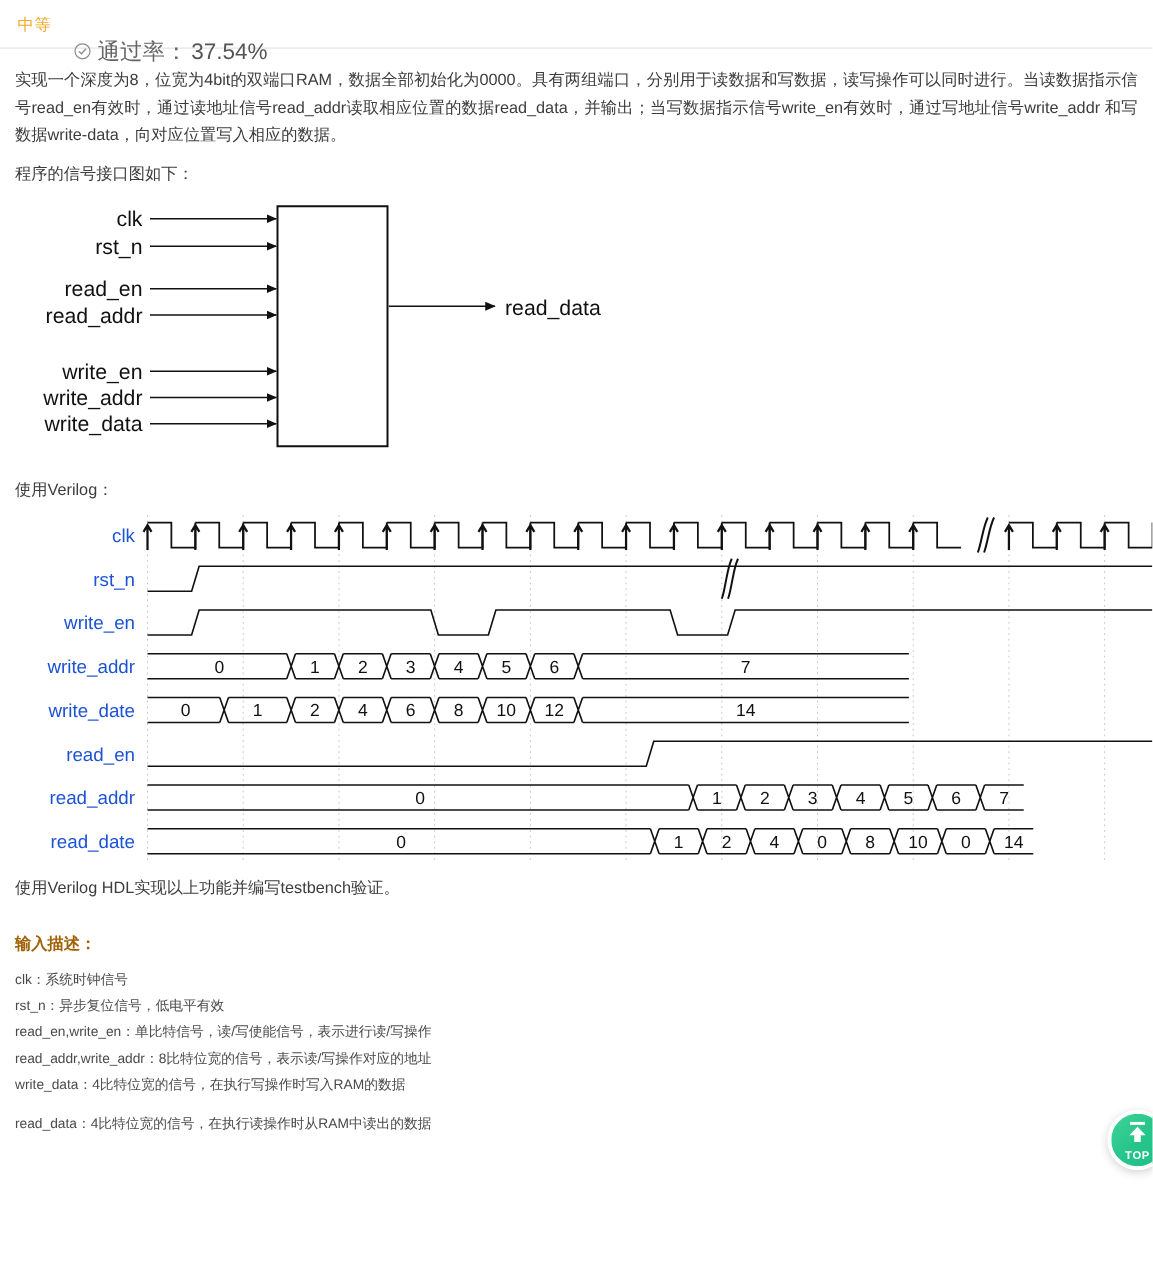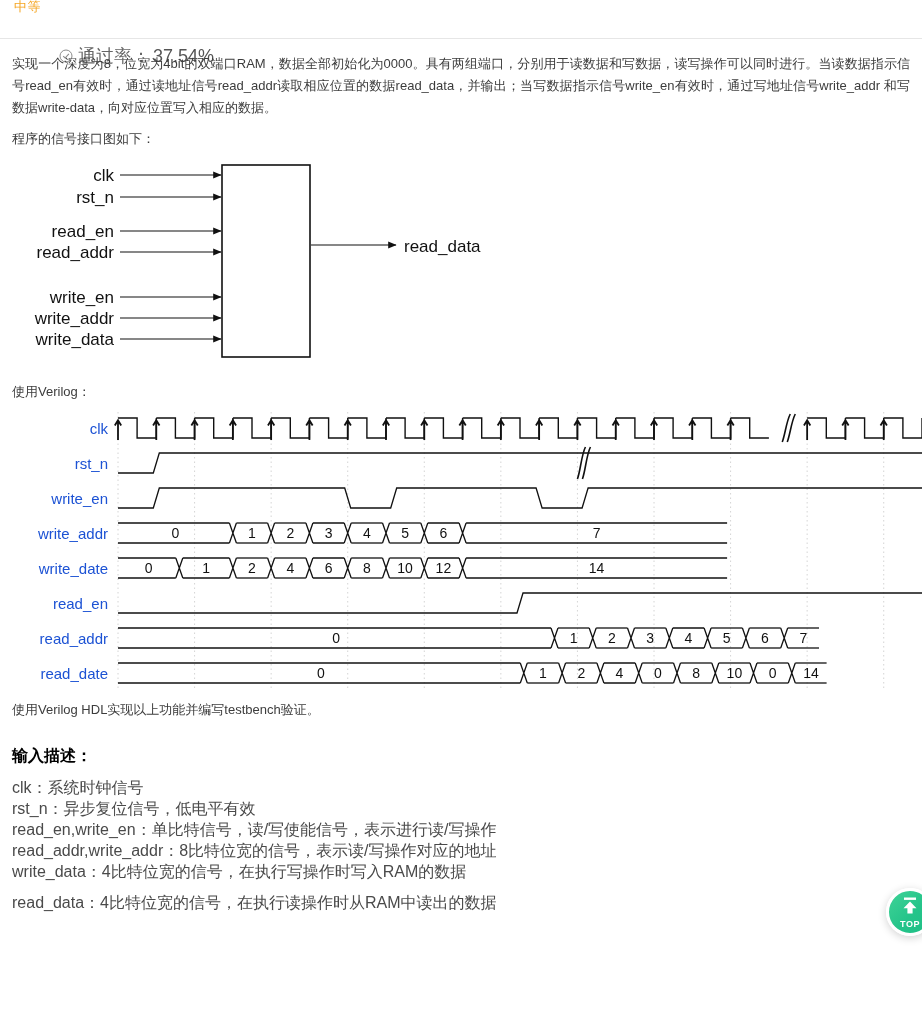--- a/index.html
+++ b/index.html
@@ -10,21 +10,21 @@
     font-family: "Liberation Sans", "DejaVu Sans", sans-serif;
     color: #333;
     overflow: hidden;
   }
   .page { position: relative; width: 922px; height: 1013px; background:#fff; }
 
   
   .meta-bar {
     position: absolute; left: 0; top: 0; width: 922px; height: 39px;
     border-bottom: 1px solid #e6e6e6;
-    display: flex; align-items: flex-start;
+    display: flex; align-items: center;
   }
   .meta-level {
     margin-left: 14px;
     color: #f5a623; font-size: 13px; line-height: 1;
     letter-spacing: .5px;
   }
   .meta-pass {
     margin-left: 18px; display: flex; align-items: center;
     color: #666; font-size: 18px; margin-top: 44px;
   }
@@ -46,24 +46,24 @@
   .caption { margin: 10px 12px 0 12px; font-size: 13px; color:#3c3c3c; line-height: 20px; }
 
   
   .blockdiagram { margin: 8px 0 0 0; }
 
   
   .timing { margin: 4px 0 0 0; }
 
   
   .sub-head {
-    margin: 26px 12px 0 12px; font-size: 16px; font-weight: bold; color:#000000;
+    margin: 26px 12px 0 12px; font-size: 13px; font-weight: bold; color:#a16207;
   }
   .desc-list { margin: 10px 12px 0 12px; }
-  .desc-line { font-size: 16px; line-height: 21px; color:#4a4a4a; }
+  .desc-line { font-size: 11px; line-height: 21px; color:#4a4a4a; }
 
   
   .to-top {
     position: absolute; left: 886px; top: 888px;
     width: 48px; height: 48px; border-radius: 50%;
     background: linear-gradient(135deg, #3fd397 0%, #25c48a 55%, #1fbf86 100%);
     box-shadow: 0 2px 8px rgba(0,0,0,.18);
     border: 3px solid #ffffff;
     display: flex; flex-direction: column; align-items: center; justify-content: center;
     color: #fff; cursor: pointer; overflow: hidden;

